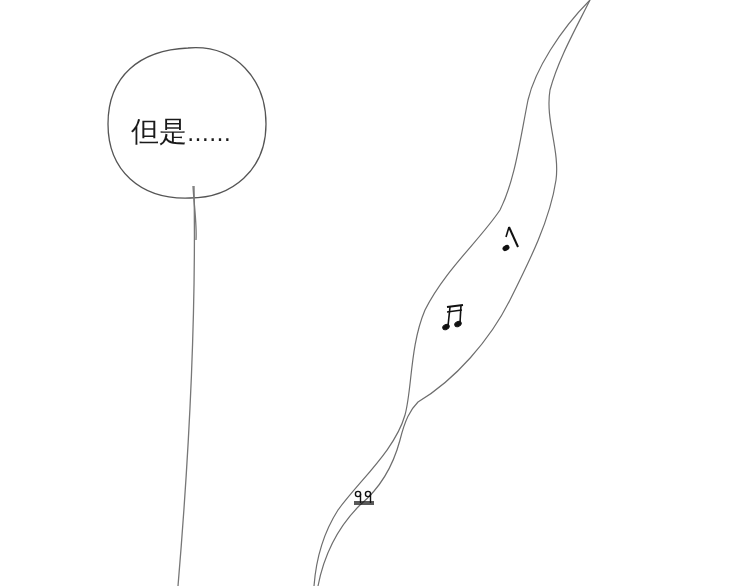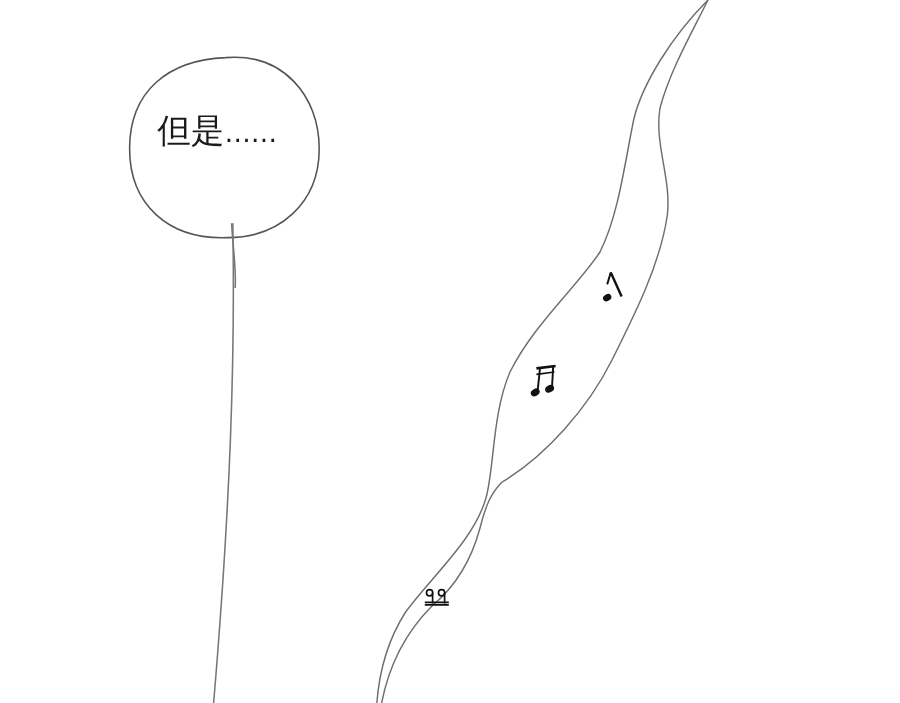--- a/index.html
+++ b/index.html
@@ -1,20 +1,20 @@
 <!DOCTYPE html>
 <html><head>
   <meta charset="utf-8">
   <style>
     html, body { margin: 0; padding: 0; background: #ffffff; }
     body { width: 750px; height: 586px; position: relative; overflow: hidden; }
     .canvas { position: absolute; left: 0; top: 0; width: 750px; height: 586px; }
     .bubble-text {
       position: absolute;
-      left: 131px; top: 91px;
+      left: 131px; top: 114px;
       font-family: "DejaVu Sans", sans-serif;
       font-size: 28px;
       color: #1a1a1a;
       letter-spacing: 0px;
       white-space: nowrap;
       line-height: 36px;
     }
     .bubble-text .dots {
       font-size: 22px;
       letter-spacing: 0px;

